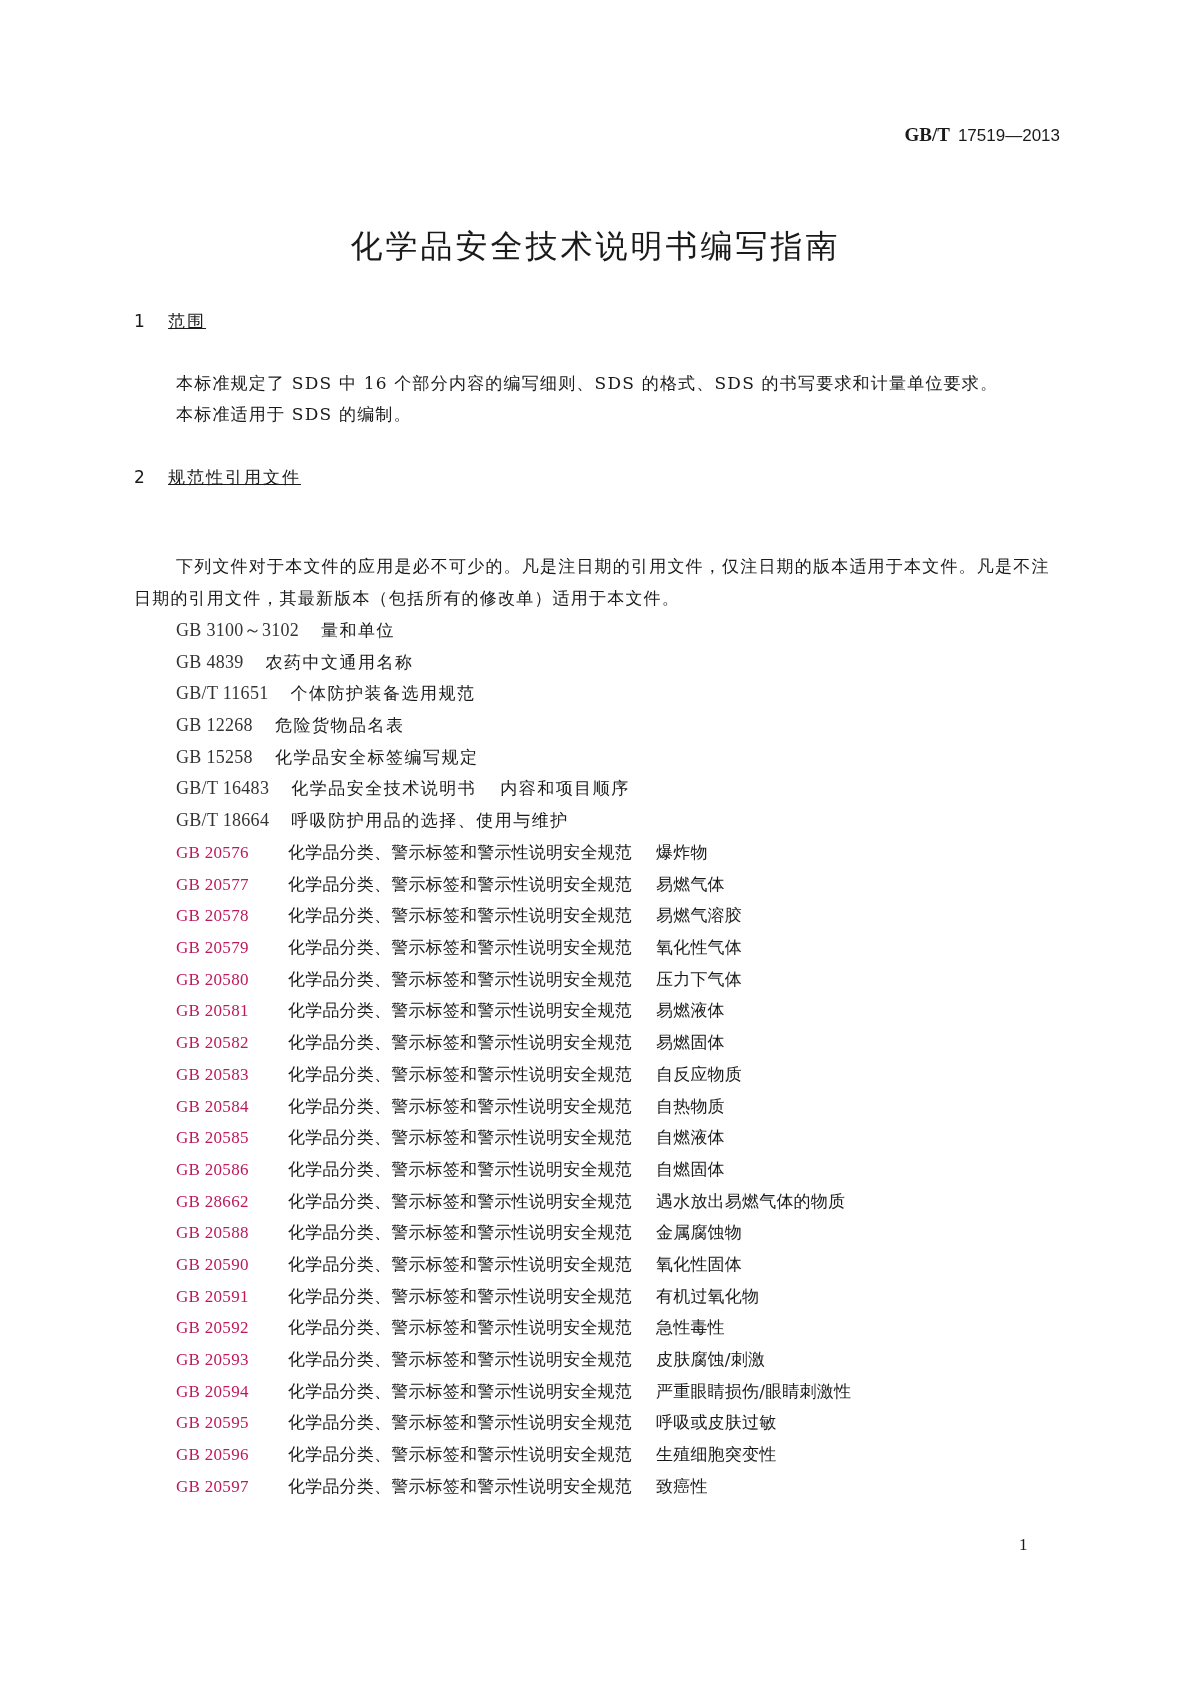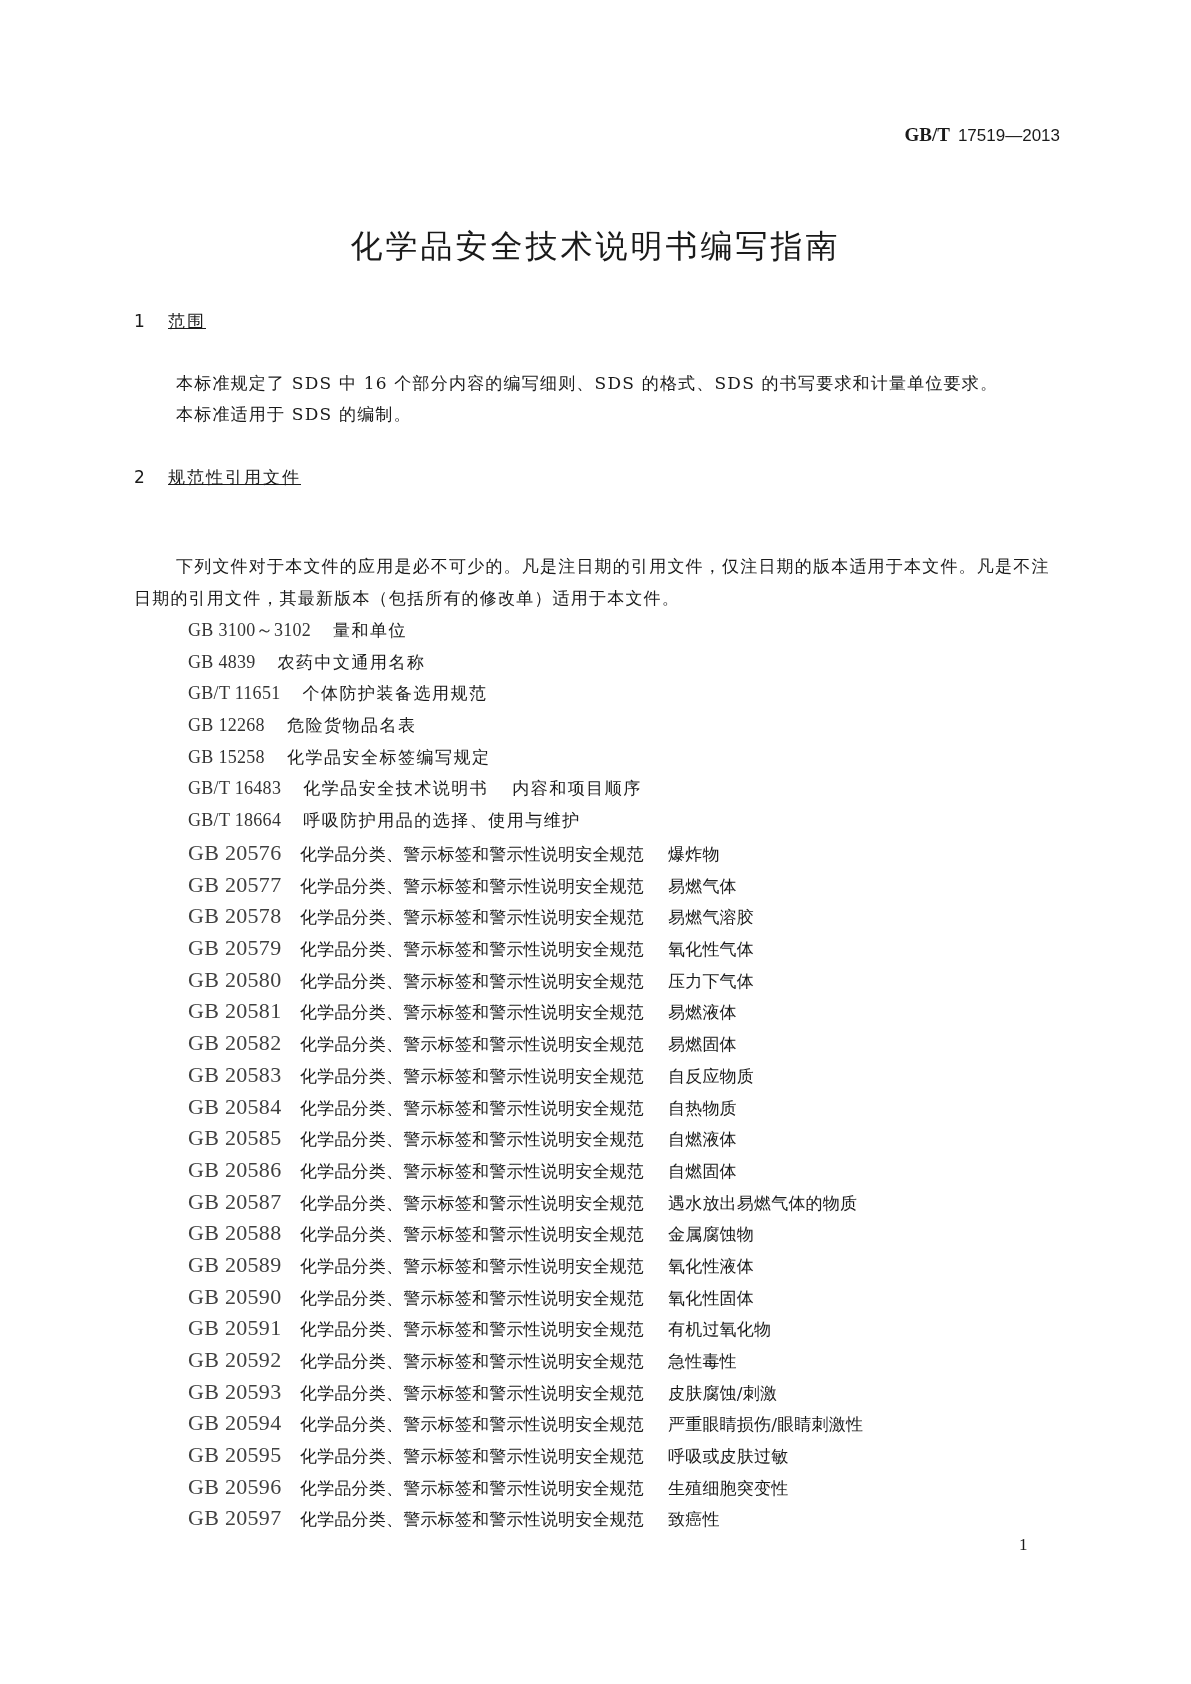--- a/index.html
+++ b/index.html
@@ -96,35 +96,34 @@
       height: 31.7px;
       line-height: 31.7px;
       white-space: nowrap;
     }
     .ref-code {
       display: inline-block;
       font-family: "Liberation Serif", serif;
       font-size: 18px;
       letter-spacing: 0.3px;
       color: #333;
-      margin-left: 12px;
     }
     .ref-title {
       display: inline-block;
       margin-left: 22px;
       letter-spacing: 1.5px;
     }
     .ref-title .gap {
       display: inline-block;
       width: 24px;
     }
     .ref-list.long .ref-code {
       width: 104px;
-      font-size: 22px;
-      color: #404040;
+      font-size: 17px;
+      color: #be185d;
     }
     .ref-list.long .ref-title {
       margin-left: 8px;
       letter-spacing: 0.2px;
     }
     .page-number {
       position: absolute;
       top: 1533px;
       left: 1019px;
       font-family: "Liberation Serif", serif;
@@ -191,23 +190,22 @@
       <li class="ref-item"><span class="ref-code">GB 20577</span><span class="ref-title"><span>化学品分类、警示标签和警示性说明安全规范</span><span class="gap"></span><span>易燃气体</span></span></li>
       <li class="ref-item"><span class="ref-code">GB 20578</span><span class="ref-title"><span>化学品分类、警示标签和警示性说明安全规范</span><span class="gap"></span><span>易燃气溶胶</span></span></li>
       <li class="ref-item"><span class="ref-code">GB 20579</span><span class="ref-title"><span>化学品分类、警示标签和警示性说明安全规范</span><span class="gap"></span><span>氧化性气体</span></span></li>
       <li class="ref-item"><span class="ref-code">GB 20580</span><span class="ref-title"><span>化学品分类、警示标签和警示性说明安全规范</span><span class="gap"></span><span>压力下气体</span></span></li>
       <li class="ref-item"><span class="ref-code">GB 20581</span><span class="ref-title"><span>化学品分类、警示标签和警示性说明安全规范</span><span class="gap"></span><span>易燃液体</span></span></li>
       <li class="ref-item"><span class="ref-code">GB 20582</span><span class="ref-title"><span>化学品分类、警示标签和警示性说明安全规范</span><span class="gap"></span><span>易燃固体</span></span></li>
       <li class="ref-item"><span class="ref-code">GB 20583</span><span class="ref-title"><span>化学品分类、警示标签和警示性说明安全规范</span><span class="gap"></span><span>自反应物质</span></span></li>
       <li class="ref-item"><span class="ref-code">GB 20584</span><span class="ref-title"><span>化学品分类、警示标签和警示性说明安全规范</span><span class="gap"></span><span>自热物质</span></span></li>
       <li class="ref-item"><span class="ref-code">GB 20585</span><span class="ref-title"><span>化学品分类、警示标签和警示性说明安全规范</span><span class="gap"></span><span>自燃液体</span></span></li>
       <li class="ref-item"><span class="ref-code">GB 20586</span><span class="ref-title"><span>化学品分类、警示标签和警示性说明安全规范</span><span class="gap"></span><span>自燃固体</span></span></li>
-      <li class="ref-item"><span class="ref-code">GB 20587</span><span class="ref-title"><span>化学品分类、警示标签和警示性说明安全规范</span><span class="gap"></span><span>遇水放出易燃气体的物质</span></span></li>
+      <li class="ref-item"><span class="ref-code">GB 28662</span><span class="ref-title"><span>化学品分类、警示标签和警示性说明安全规范</span><span class="gap"></span><span>遇水放出易燃气体的物质</span></span></li>
       <li class="ref-item"><span class="ref-code">GB 20588</span><span class="ref-title"><span>化学品分类、警示标签和警示性说明安全规范</span><span class="gap"></span><span>金属腐蚀物</span></span></li>
-      <li class="ref-item"><span class="ref-code">GB 20589</span><span class="ref-title"><span>化学品分类、警示标签和警示性说明安全规范</span><span class="gap"></span><span>氧化性液体</span></span></li>
       <li class="ref-item"><span class="ref-code">GB 20590</span><span class="ref-title"><span>化学品分类、警示标签和警示性说明安全规范</span><span class="gap"></span><span>氧化性固体</span></span></li>
       <li class="ref-item"><span class="ref-code">GB 20591</span><span class="ref-title"><span>化学品分类、警示标签和警示性说明安全规范</span><span class="gap"></span><span>有机过氧化物</span></span></li>
       <li class="ref-item"><span class="ref-code">GB 20592</span><span class="ref-title"><span>化学品分类、警示标签和警示性说明安全规范</span><span class="gap"></span><span>急性毒性</span></span></li>
       <li class="ref-item"><span class="ref-code">GB 20593</span><span class="ref-title"><span>化学品分类、警示标签和警示性说明安全规范</span><span class="gap"></span><span>皮肤腐蚀/刺激</span></span></li>
       <li class="ref-item"><span class="ref-code">GB 20594</span><span class="ref-title"><span>化学品分类、警示标签和警示性说明安全规范</span><span class="gap"></span><span>严重眼睛损伤/眼睛刺激性</span></span></li>
       <li class="ref-item"><span class="ref-code">GB 20595</span><span class="ref-title"><span>化学品分类、警示标签和警示性说明安全规范</span><span class="gap"></span><span>呼吸或皮肤过敏</span></span></li>
       <li class="ref-item"><span class="ref-code">GB 20596</span><span class="ref-title"><span>化学品分类、警示标签和警示性说明安全规范</span><span class="gap"></span><span>生殖细胞突变性</span></span></li>
       <li class="ref-item"><span class="ref-code">GB 20597</span><span class="ref-title"><span>化学品分类、警示标签和警示性说明安全规范</span><span class="gap"></span><span>致癌性</span></span></li>
     </ul>
 

